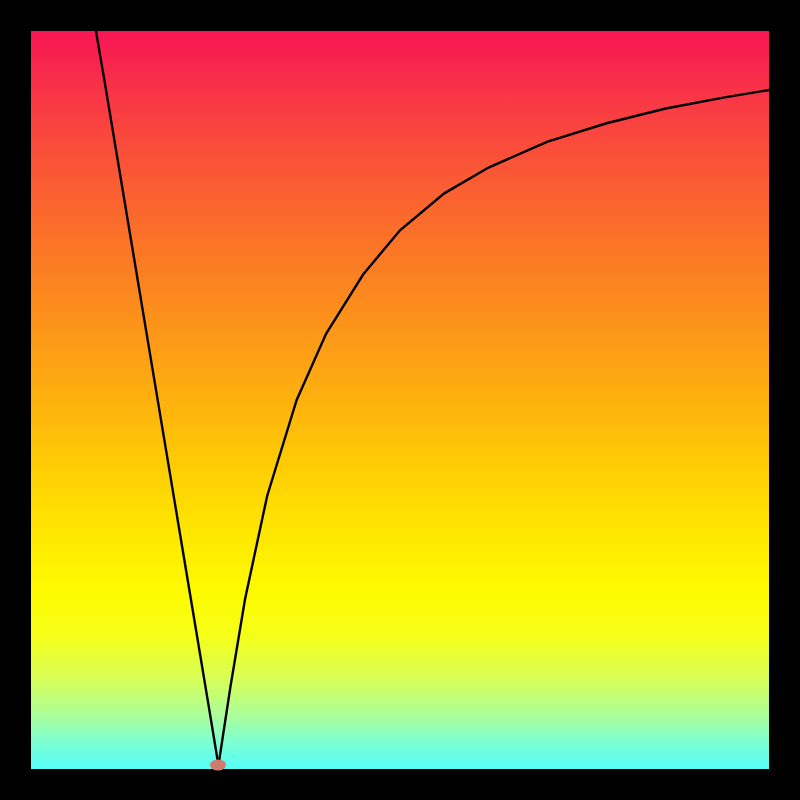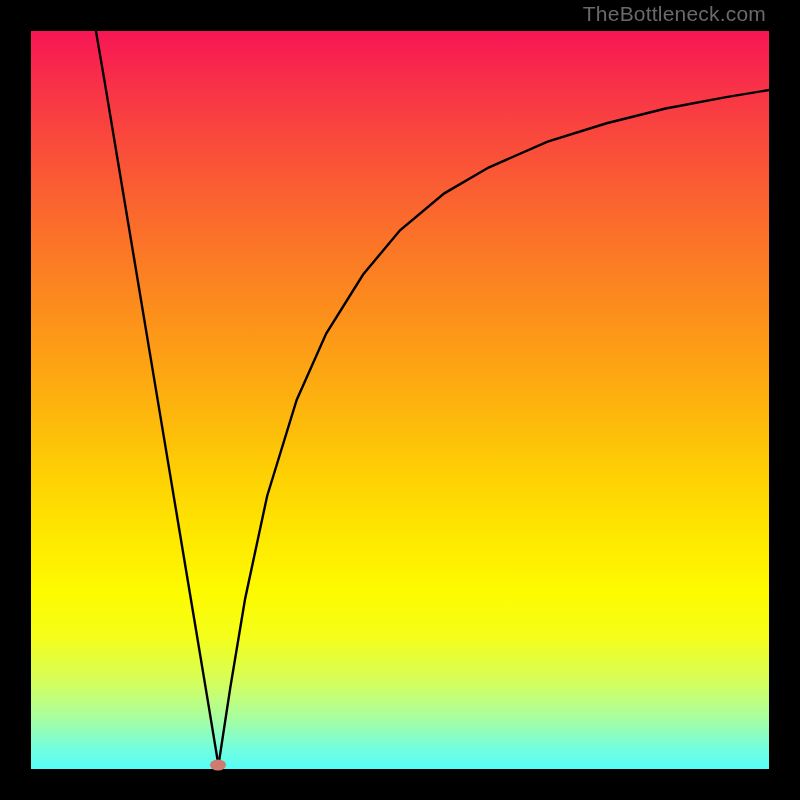--- a/index.html
+++ b/index.html
@@ -74,14 +74,13 @@
 <body>
 
 <div class="frame">
   <div class="plot">
     <svg class="curve" viewBox="0 0 738 738" preserveAspectRatio="none">
       <path id="curve-left" d="M64.94 0.00 L73.80 51.66 L88.56 140.22 L103.32 228.78 L118.08 317.34 L132.84 405.90 L147.60 494.46 L162.36 583.02 L177.12 671.58 L187.45 734.31" fill="none" stroke="#000" stroke-width="2.4"></path>
       <path id="curve-right" d="M187.45 734.31 L199.26 656.82 L214.02 568.26 L236.16 464.94 L265.68 369.00 L295.20 302.58 L332.10 243.54 L369.00 199.26 L413.28 162.36 L457.56 136.53 L516.60 110.70 L575.64 92.25 L634.68 77.49 L693.72 66.42 L738.00 59.04" fill="none" stroke="#000" stroke-width="2.4"></path>
     </svg>
     <div class="marker" id="min-marker" style="left: 187.452px; top: 734.31px;"></div>
   </div>
-  <div class="watermark">TheBottleneck.com</div>
 </div>
 
 </body></html>

